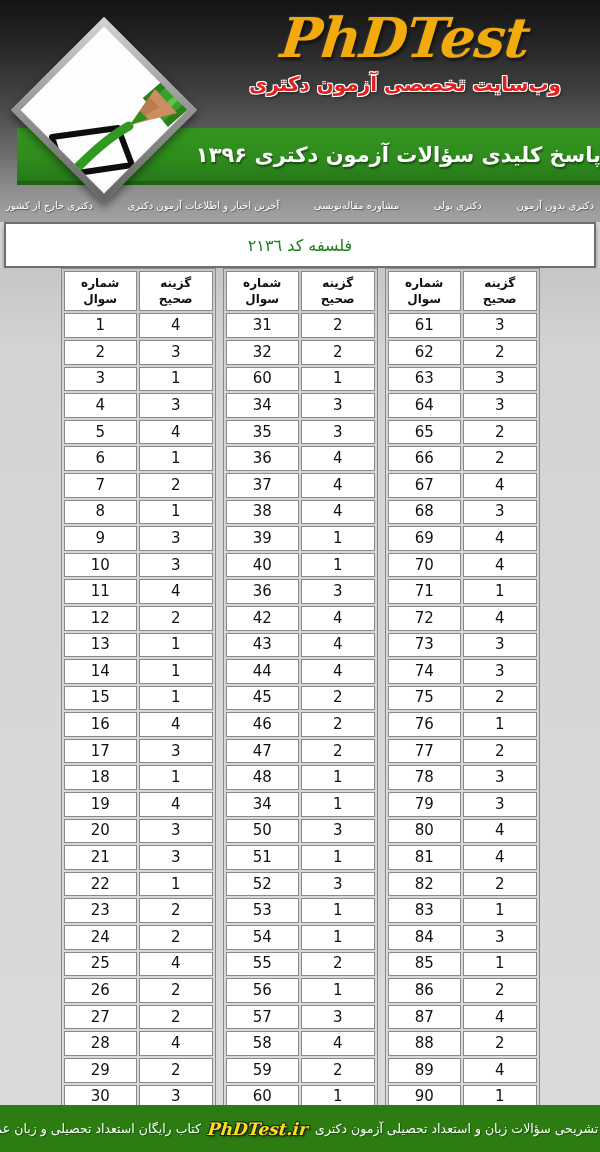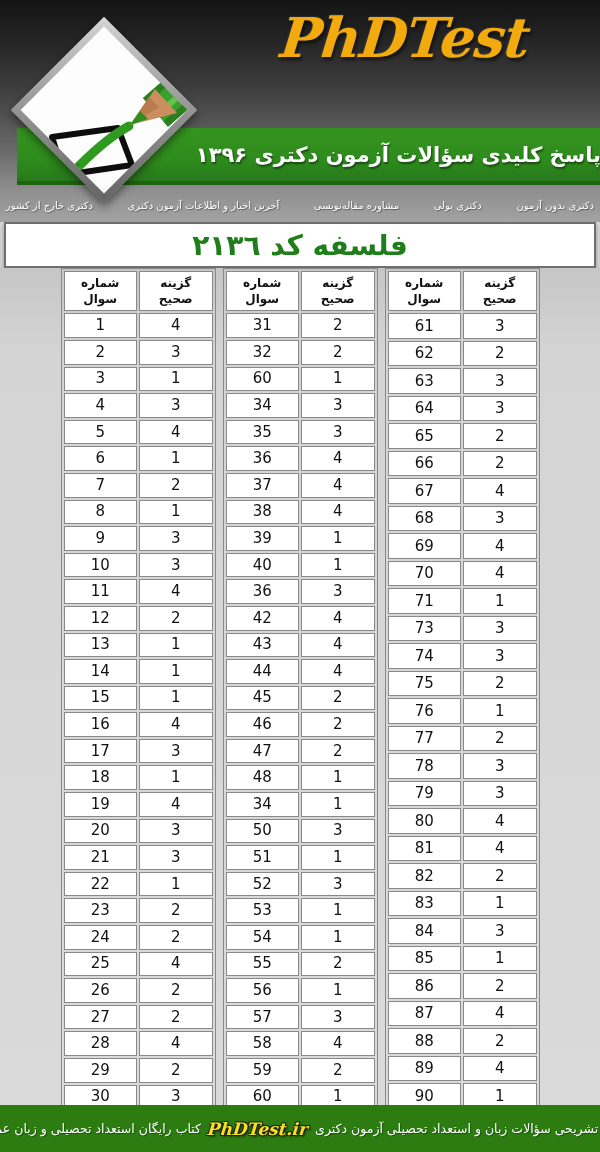--- a/index.html
+++ b/index.html
@@ -30,21 +30,21 @@
     background:linear-gradient(135deg,#d6d6d6 0%,#9a9a9a 45%,#646464 100%);
     box-shadow:3px 3px 8px rgba(0,0,0,.45);overflow:hidden;z-index:5;}
   .diamond-face{position:absolute;left:7px;top:7px;right:7px;bottom:7px;background:#fdfdfd;overflow:hidden;}
   .diamond-art{position:absolute;left:50%;top:50%;width:190px;height:190px;margin:-95px 0 0 -95px;
     transform:rotate(-45deg);}
 
   
   .title-box{position:absolute;left:4px;top:222px;width:588px;height:42px;background:#fff;
     border:2px solid #6f6f6f;box-shadow:0 3px 4px rgba(0,0,0,.35);
     display:flex;align-items:center;justify-content:center;}
-  .title-text{direction:rtl;color:#1e7e1a;font-weight:bold;font-size:28px;letter-spacing:1px;}
+  .title-text{direction:rtl;color:#1e7e1a;font-weight:normal;font-size:16px;letter-spacing:1px;}
 
   
   .content{position:absolute;left:0;top:268px;width:600px;height:837px;
     background:linear-gradient(180deg,#c6c6c6 0%,#d4d4d4 10%,#dadada 100%);}
   .tables-row{display:flex;justify-content:center;gap:7px;}
   table.answer{width:155px;border-collapse:separate;border-spacing:2px;border:1px solid #898989;
     background:transparent;table-layout:fixed;}
   table.answer th{width:50%;background:#fff;border:1px solid #898989;font-size:12px;font-weight:bold;
     color:#111;padding:3px 0;line-height:1.35;}
   table.answer th span{display:block;direction:rtl;}
@@ -64,20 +64,21 @@
 
 <div class="page">
 
   <div class="header">
     <div class="green-band">
       <div class="band-title">پاسخ کلیدی سؤالات آزمون دکتری ۱۳۹۶</div>
     </div>
 
     <div class="brand-block">
       <div class="brand-text">PhDTest</div>
+      <div class="tagline">وب‌سایت تخصصی آزمون دکتری</div>
     </div>
 
     <div class="navbar">
       <span class="nav-item">دکتری بدون آزمون</span>
       <span class="nav-item">دکتری پولی</span>
       <span class="nav-item">مشاوره مقاله‌نویسی</span>
       <span class="nav-item">آخرین اخبار و اطلاعات آزمون دکتری</span>
       <span class="nav-item">دکتری خارج از کشور</span>
     </div>
 
@@ -439,20 +440,24 @@
             </tr>
             <tr>
               <td>70</td>
               <td>4</td>
             </tr>
             <tr>
               <td>71</td>
               <td>1</td>
             </tr>
             <tr>
+              <td>72</td>
+              <td>4</td>
+            </tr>
+            <tr>
               <td>73</td>
               <td>3</td>
             </tr>
             <tr>
               <td>74</td>
               <td>3</td>
             </tr>
             <tr>
               <td>75</td>
               <td>2</td>

